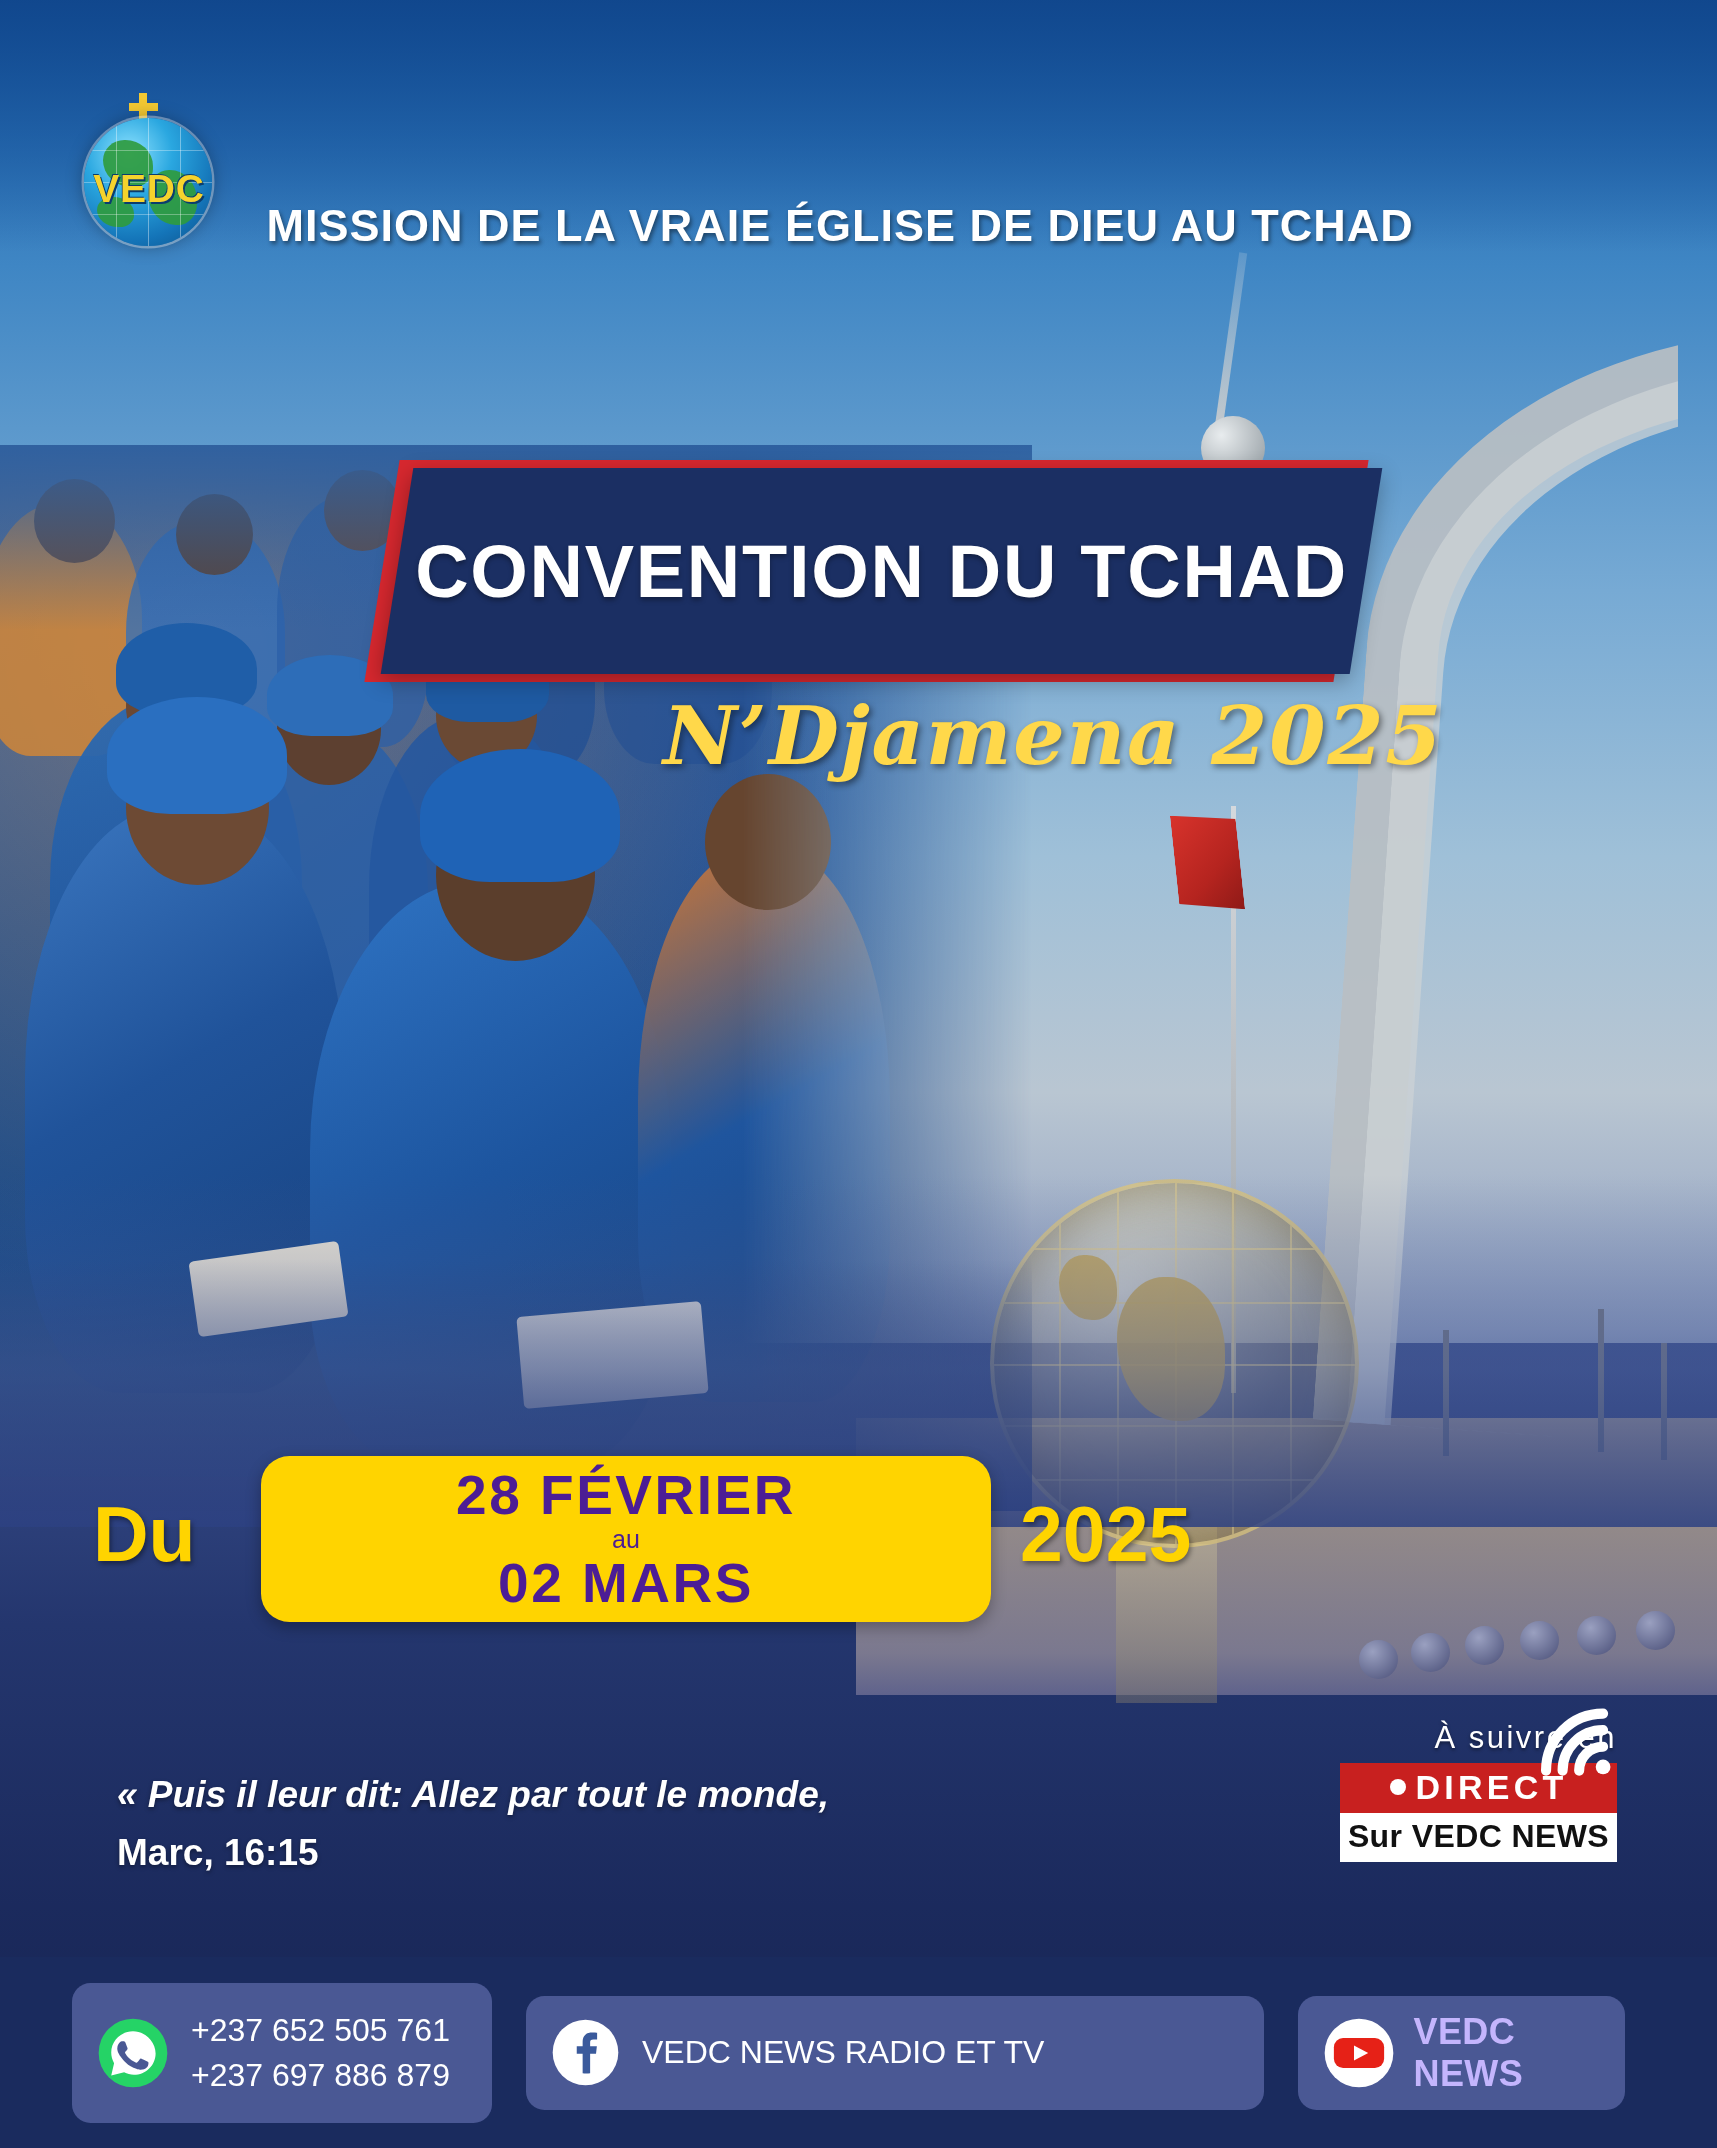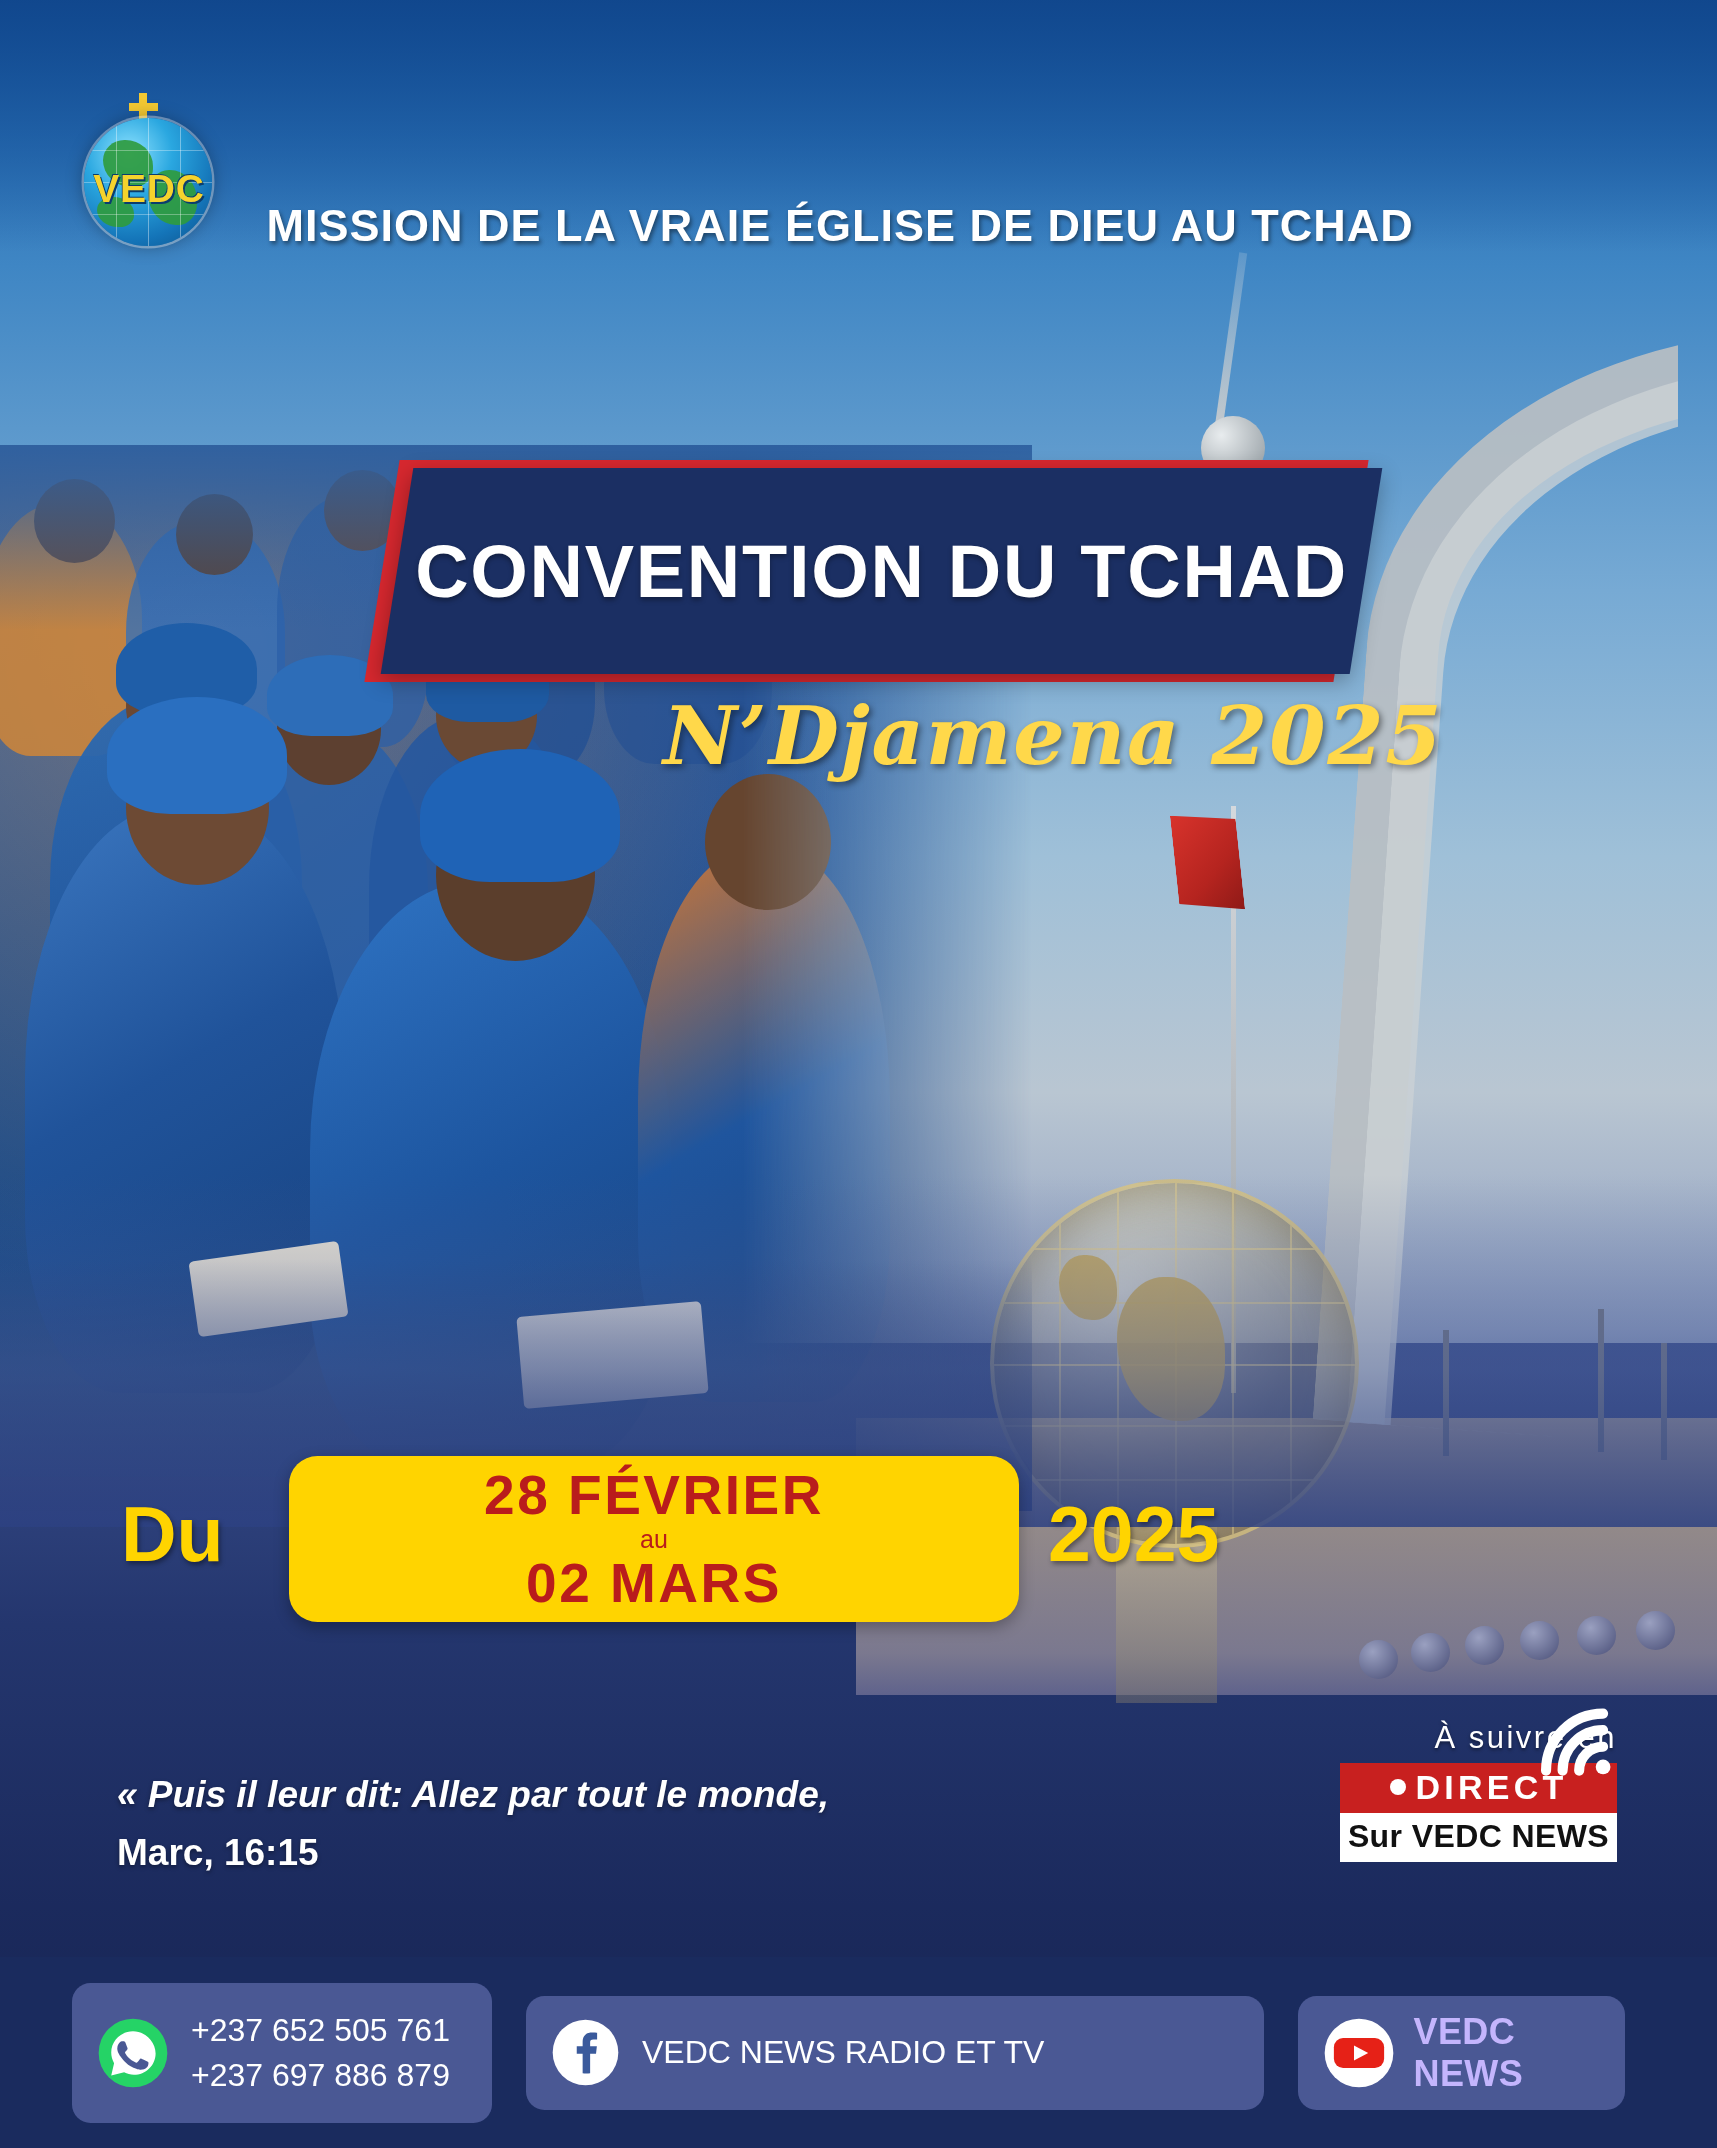--- a/index.html
+++ b/index.html
@@ -352,21 +352,21 @@
     font-size: 81px;
     font-weight: bold;
     letter-spacing: 1.7px;
     text-shadow: 2.5px 3.4px 5.9px rgba(0,0,0,.45);
     white-space: nowrap;
   }
 
   
   .date-row {
     position: absolute;
-    left: 121px;
+    left: 93px;
     top: 1456px;
     width: 1175px;
     height: 168px;
   }
   .date-du {
     position: absolute;
     left: 0; top: 34px;
     color: #ffd400;
     font-weight: bold;
     font-size: 77px;
@@ -378,21 +378,21 @@
     top: 0;
     width: 730px;
     height: 166px;
     background: #ffd400;
     border-radius: 28.5px;
     box-shadow: 0 5px 15px rgba(0,0,0,.3);
     display: flex;
     flex-direction: column;
     align-items: center;
     justify-content: center;
-    color: #b91c1c;
+    color: #4c1d95;
   }
   .date-pill .d1, .date-pill .d2 {
     font-weight: bold;
     font-size: 55px;
     letter-spacing: 2.5px;
     line-height: 1.02;
   }
   .date-pill .au {
     font-size: 25px;
     font-weight: normal;

